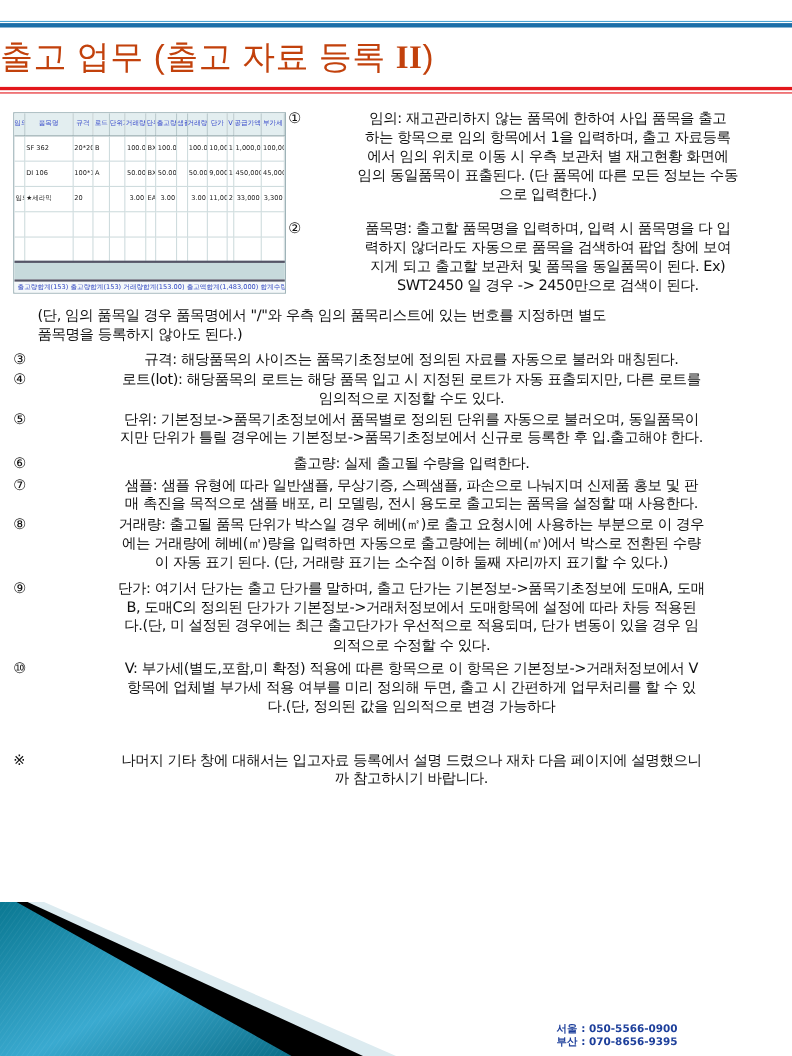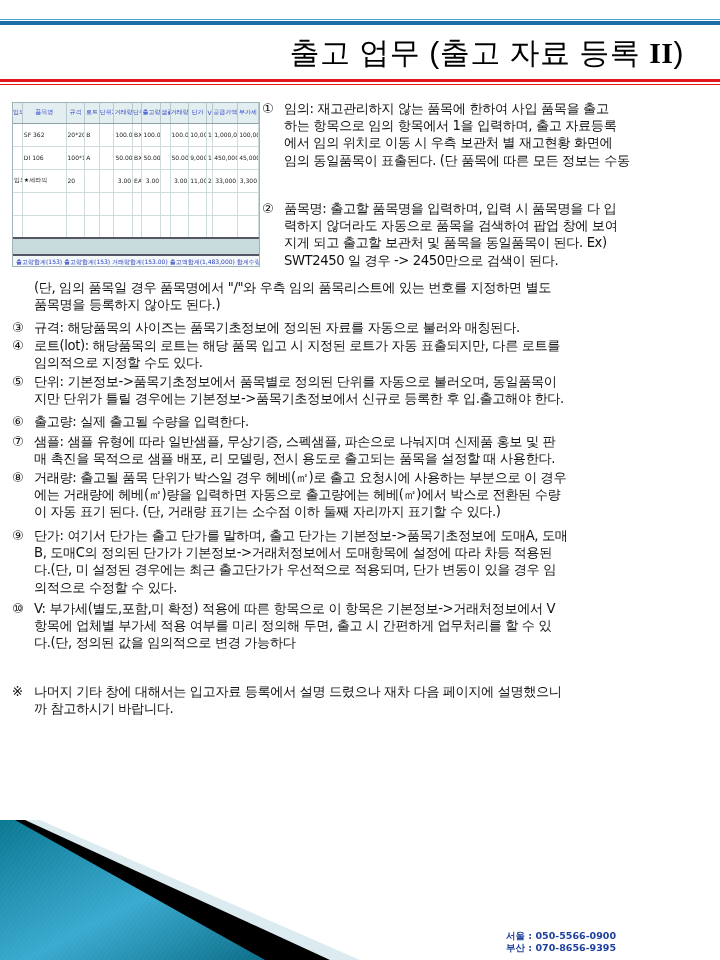--- a/index.html
+++ b/index.html
@@ -6,39 +6,39 @@
   html, body { width: 720px; height: 960px; background: #ffffff; overflow: hidden; }
   body { position: relative; font-family: "DejaVu Sans", "Liberation Sans", sans-serif; color: #000; }
 
   
   .rule-top { position: absolute; left: 0; top: 19px; width: 720px; height: 6px; }
   .rule-top .thin { position: absolute; left: 0; top: 0; width: 100%; height: 1px; background: #4aa3d3; }
   .rule-top .thick { position: absolute; left: 0; top: 2px; width: 100%; height: 4px; background: #1b6ea8; }
   .rule-bot { position: absolute; left: 0; top: 79px; width: 720px; height: 7px; }
   .rule-bot .thick { position: absolute; left: 0; top: 0; width: 100%; height: 3px; background: #e3161b; }
   .rule-bot .thin { position: absolute; left: 0; top: 5px; width: 100%; height: 1px; background: #e3161b; }
-  .title { position: absolute; left: 0; top: 30px; width: 684px; height: 46px; text-align: right;
-           font-family: "Liberation Sans", "DejaVu Sans", sans-serif; font-size: 30px; line-height: 46px; color: #000000; letter-spacing: 0.5px; }
+  .title { position: absolute; left: 0; top: 30px; width: 684px; height: 46px; text-align: left;
+           font-family: "Liberation Sans", "DejaVu Sans", sans-serif; font-size: 30px; line-height: 46px; color: #c2410c; letter-spacing: 0.5px; }
   .title b { font-family: "Liberation Serif", serif; font-weight: bold; }
 
   
   .grid { position: absolute; left: 12px; top: 102px; width: 248px; height: 165px; background: #fff; border: 1px solid #9fb3b8; font-size: 6px; color: #2d4fb5; overflow: hidden; }
   .grid table { border-collapse: collapse; width: 100%; table-layout: fixed; }
   .grid th { height: 20px; background: #e3eef0; color: #3446c9; font-weight: normal; border-right: 1px solid #b8c9cc; border-bottom: 1px solid #8ea4a8; white-space: nowrap; overflow: hidden; font-size: 6px; }
   .grid td { height: 23px; border-right: 1px solid #cfdcde; border-bottom: 1px solid #cfdcde; color: #222; white-space: nowrap; overflow: hidden; font-size: 6px; padding: 0 1px; }
   .grid td.num { text-align: right; }
   .grid tr.empty td { height: 23px; }
   .grid .band { position: absolute; left: 0; top: 134px; width: 100%; height: 17px; background: #c7dadc; border-top: 2px solid #556; }
   .grid .footer { position: absolute; left: 0; top: 151px; width: 100%; height: 14px; border-top: 2px solid #556; background: #f4f8fa; color: #2f45c0; font-size: 6px; line-height: 12px; padding-left: 3px; white-space: nowrap; overflow: hidden; }
 
   
   .para { position: absolute; font-size: 13.2px; line-height: 17.2px; color: #111; font-family: "DejaVu Sans", sans-serif; letter-spacing: -0.4px; }
   .item { position: absolute; display: flex; font-size: 13.2px; line-height: 17.2px; color: #111; letter-spacing: -0.4px; }
   .item .marker { width: 22px; flex: 0 0 22px; }
-  .item .body { flex: 1; }
+  .item .body { flex: 1; text-align: center; }
 
   
   .deco { position: absolute; left: 0; top: 820px; width: 720px; height: 140px; }
 
   
   .logo { position: absolute; left: 352px; top: 930px; display: flex; align-items: center; margin-top: 38px; }
   .logo .ms { font-family: "DejaVu Sans", sans-serif; font-weight: bold; font-size: 26px; color: #1d3f9b; letter-spacing: -3px; line-height: 24px; }
   .logo .dot { width: 5px; height: 5px; background: #e0161b; display: inline-block; margin-left: 1px; margin-top: -12px; }
   .logo .names { margin-left: 3px; display: flex; flex-direction: row; }
   .logo .en { font-size: 6px; color: #4a6ab7; line-height: 8px; }
@@ -181,20 +181,21 @@
   <div class="footer">출고량합계(153) 출고량합계(153) 거래량합계(153.00) 출고액합계(1,483,000) 합계수량( ) 출고합계( )</div>
 </div>
 
 <div class="item" style="left:262px; top:100px; width:450px;">
   <span class="marker">①</span>
   <div class="body" id="item0">
       <div>임의: 재고관리하지 않는 품목에 한하여 사입 품목을 출고</div>
       <div>하는 항목으로 임의 항목에서 1을 입력하며, 출고 자료등록</div>
       <div>에서 임의 위치로 이동 시 우측 보관처 별 재고현황 화면에</div>
       <div>임의 동일품목이 표출된다. (단 품목에 따른 모든 정보는 수동</div>
+      <div>으로 입력한다.)</div>
     </div>
 </div>
 <div class="item" style="left:262px; top:200px; width:450px;">
   <span class="marker">②</span>
   <div class="body" id="item1">
       <div>품목명: 출고할 품목명을 입력하며, 입력 시 품목명을 다 입</div>
       <div>력하지 않더라도 자동으로 품목을 검색하여 팝업 창에 보여</div>
       <div>지게 되고 출고할 보관처 및 품목을 동일품목이 된다. Ex)</div>
       <div>SWT2450 일 경우 -&gt; 2450만으로 검색이 된다.</div>
     </div>

